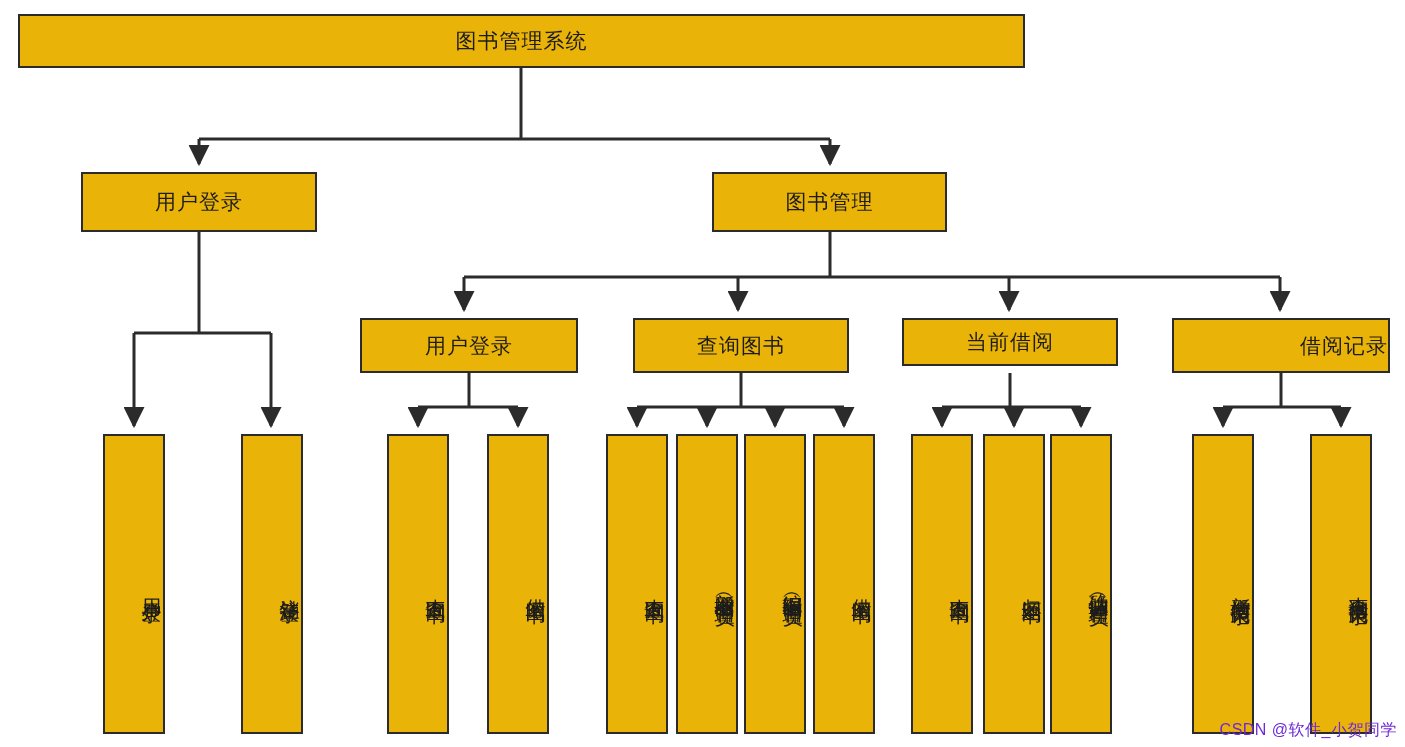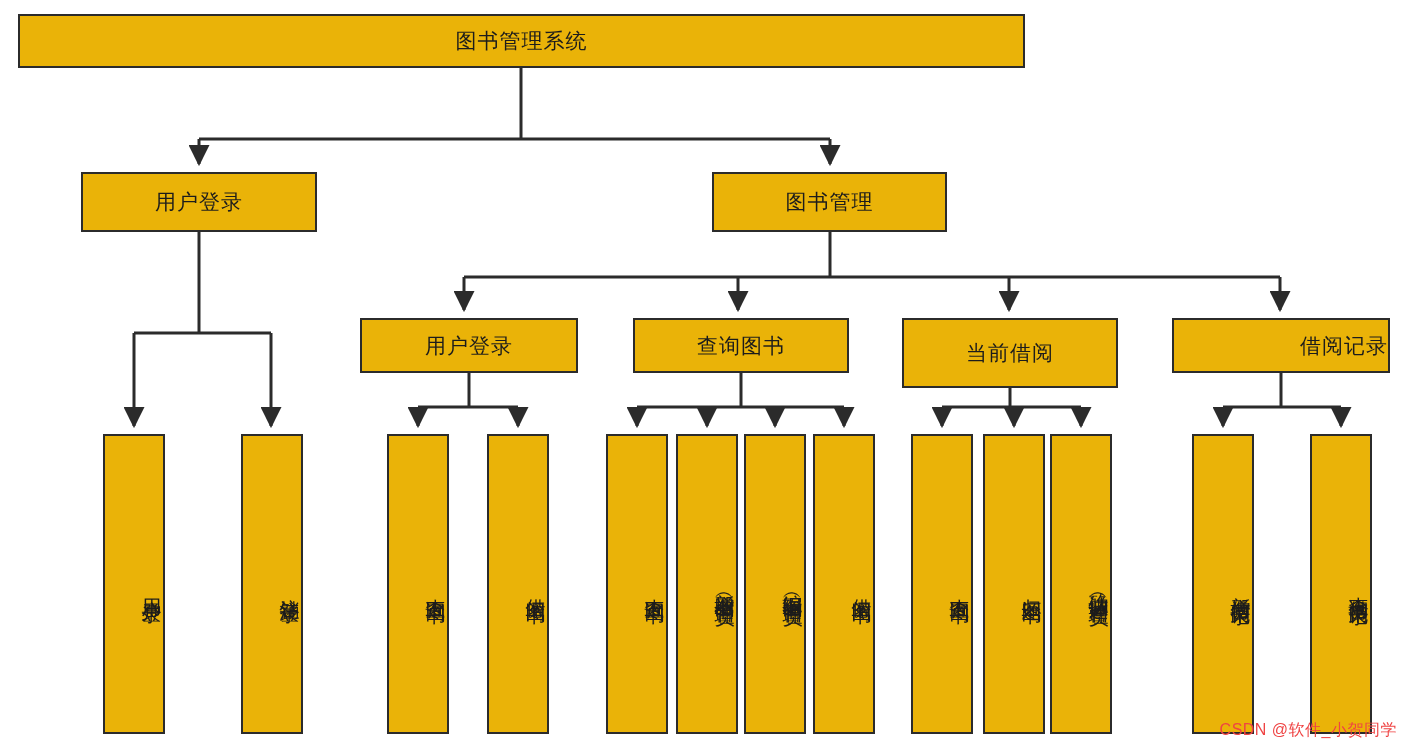--- a/index.html
+++ b/index.html
@@ -50,21 +50,21 @@
   .node.vert .lbl {
     writing-mode: vertical-rl;
     text-orientation: upright;
     white-space: nowrap;
   }
   #watermark {
     position: absolute;
     right: 8px;
     bottom: 6px;
     font-size: 16px;
-    color: #ef4444;
+    color: #6d28d9;
     letter-spacing: 0.5px;
     white-space: nowrap;
     margin-top: 27px;
   }
 </style>
 </head>
 <body>
 
 <div id="canvas">
 
@@ -127,21 +127,21 @@
       </div>
       <div class="node horiz" style="left: 712px; top: 172px; width: 235px; height: 60px;">
         <span class="lbl">图书管理</span>
       </div>
       <div class="node horiz" style="left: 360px; top: 318px; width: 218px; height: 55px;">
         <span class="lbl">用户登录</span>
       </div>
       <div class="node horiz" style="left: 633px; top: 318px; width: 216px; height: 55px;">
         <span class="lbl">查询图书</span>
       </div>
-      <div class="node horiz" style="left: 902px; top: 318px; width: 216px; height: 70px;">
+      <div class="node horiz" style="left: 902px; top: 318px; width: 216px; height: 48px;">
         <span class="lbl">当前借阅</span>
       </div>
       <div class="node horiz" style="left: 1172px; top: 318px; width: 218px; height: 55px; justify-content: flex-end;">
         <span class="lbl">借阅记录</span>
       </div>
       <div class="node vert" style="left: 103px; top: 434px; width: 62px; height: 300px;">
         <span class="lbl">用户登录</span>
       </div>
       <div class="node vert" style="left: 241px; top: 434px; width: 62px; height: 300px;">
         <span class="lbl">注销登录</span>

